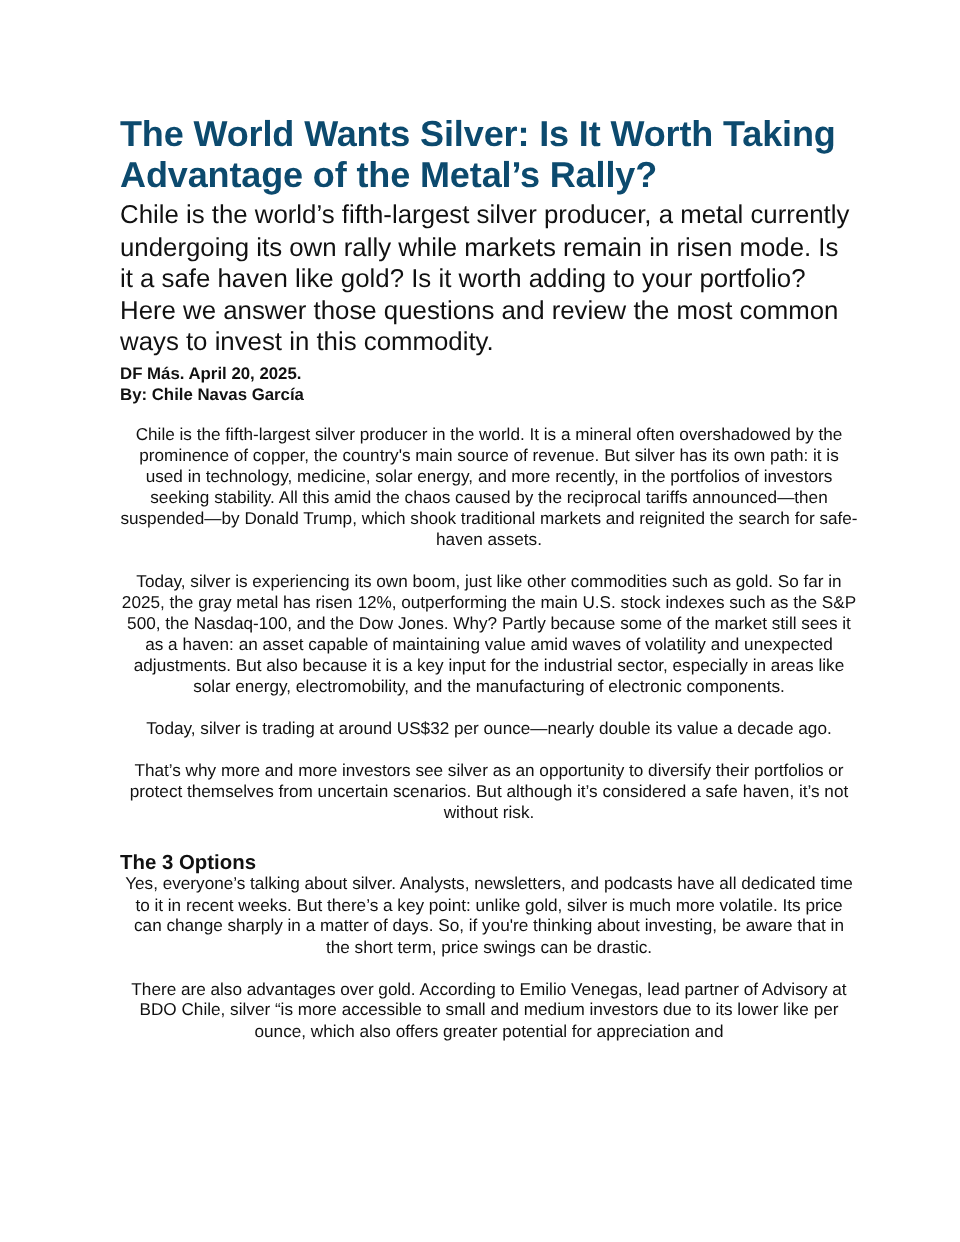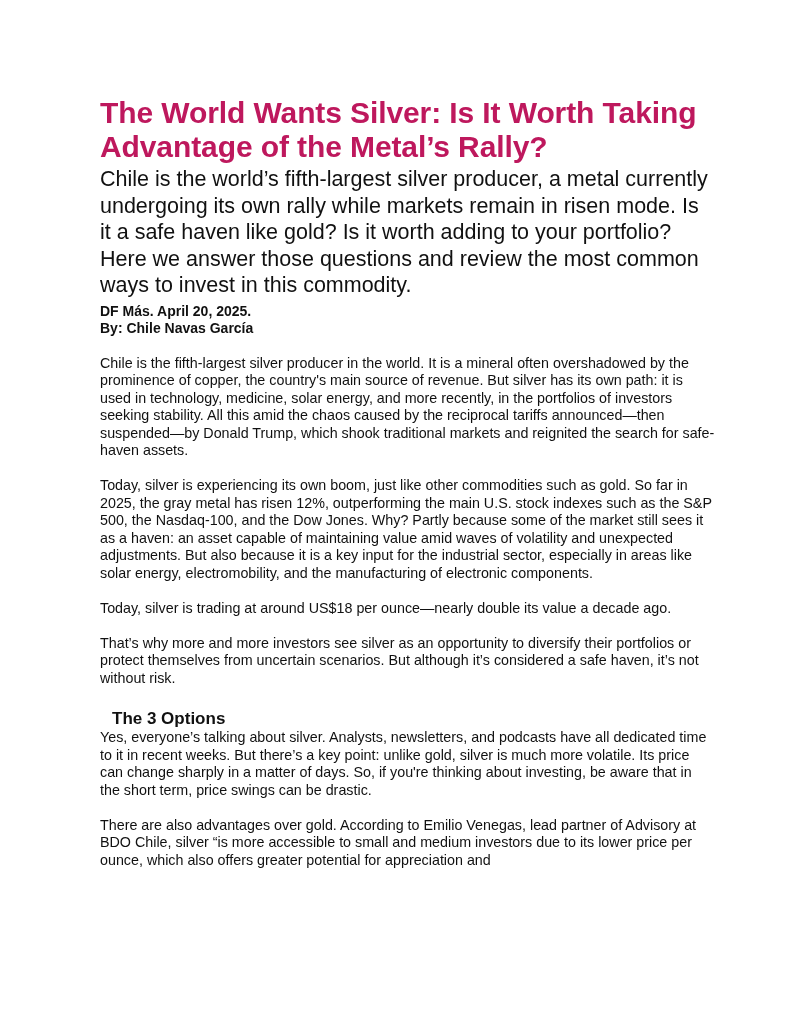--- a/index.html
+++ b/index.html
@@ -20,66 +20,66 @@
       left: 100px;
       top: 96px;
       width: 615px;
     }
     .title {
       font-family: "Liberation Sans", sans-serif;
       font-weight: bold;
       font-size: 30px;
       line-height: 34px;
       margin: 0;
-      color: #be185d;
+      color: #0c4a6e;
       letter-spacing: -0.1px;
     }
     .subtitle {
       font-size: 21.5px;
       line-height: 26.5px;
       margin: 2px 0 0 0;
       color: #111111;
     }
     .meta {
       margin-top: 4px;
       font-weight: bold;
       font-size: 14px;
       line-height: 17px;
     }
     .meta div { margin: 0; }
     .body-text {
       font-size: 14.3px;
       line-height: 17.5px;
       margin: 0;
     }
-    .p { margin: 0 0 17.5px 0; }
+    .p { margin: 0 0 17.5px 0; text-align: center; }
     .first-p { margin-top: 18px; }
     .section-heading {
       font-weight: bold;
       font-size: 17px;
       line-height: 20px;
-      margin: 22px 0 0 12px;
+      margin: 22px 0 0 0;
     }
     .section-heading + .p { margin-top: 0; }
   </style>
 </head>
 <body>
 
 <div class="page">
   <h1 class="title">The World Wants Silver: Is It Worth Taking Advantage of the Metal’s Rally?</h1>
   <p class="subtitle">Chile is the world’s fifth-largest silver producer, a metal currently undergoing its own rally while markets remain in risen mode. Is it a safe haven like gold? Is it worth adding to your portfolio? Here we answer those questions and review the most common ways to invest in this commodity.</p>
 
   <div class="meta">
     <div>DF Más. April 20, 2025.</div>
     <div>By: Chile Navas García</div>
   </div>
 
   <div class="body-text">
     <p class="p first-p">Chile is the fifth-largest silver producer in the world. It is a mineral often overshadowed by the prominence of copper, the country's main source of revenue. But silver has its own path: it is used in technology, medicine, solar energy, and more recently, in the portfolios of investors seeking stability. All this amid the chaos caused by the reciprocal tariffs announced—then suspended—by Donald Trump, which shook traditional markets and reignited the search for safe-haven assets.</p>
     <p class="p">Today, silver is experiencing its own boom, just like other commodities such as gold. So far in 2025, the gray metal has risen 12%, outperforming the main U.S. stock indexes such as the S&amp;P 500, the Nasdaq-100, and the Dow Jones. Why? Partly because some of the market still sees it as a haven: an asset capable of maintaining value amid waves of volatility and unexpected adjustments. But also because it is a key input for the industrial sector, especially in areas like solar energy, electromobility, and the manufacturing of electronic components.</p>
-    <p class="p">Today, silver is trading at around US$18 per ounce—nearly double its value a decade ago.</p>
+    <p class="p">Today, silver is trading at around US$32 per ounce—nearly double its value a decade ago.</p>
     <p class="p" style="margin-bottom:11px">That’s why more and more investors see silver as an opportunity to diversify their portfolios or protect themselves from uncertain scenarios. But although it’s considered a safe haven, it’s not without risk.</p>
 
     <h2 class="section-heading">The 3 Options</h2>
     <p class="p">Yes, everyone’s talking about silver. Analysts, newsletters, and podcasts have all dedicated time to it in recent weeks. But there’s a key point: unlike gold, silver is much more volatile. Its price can change sharply in a matter of days. So, if you're thinking about investing, be aware that in the short term, price swings can be drastic.</p>
-    <p class="p">There are also advantages over gold. According to Emilio Venegas, lead partner of Advisory at BDO Chile, silver “is more accessible to small and medium investors due to its lower price per ounce, which also offers greater potential for appreciation and</p>
+    <p class="p">There are also advantages over gold. According to Emilio Venegas, lead partner of Advisory at BDO Chile, silver “is more accessible to small and medium investors due to its lower like per ounce, which also offers greater potential for appreciation and</p>
   </div>
 </div>
 
 </body></html>

